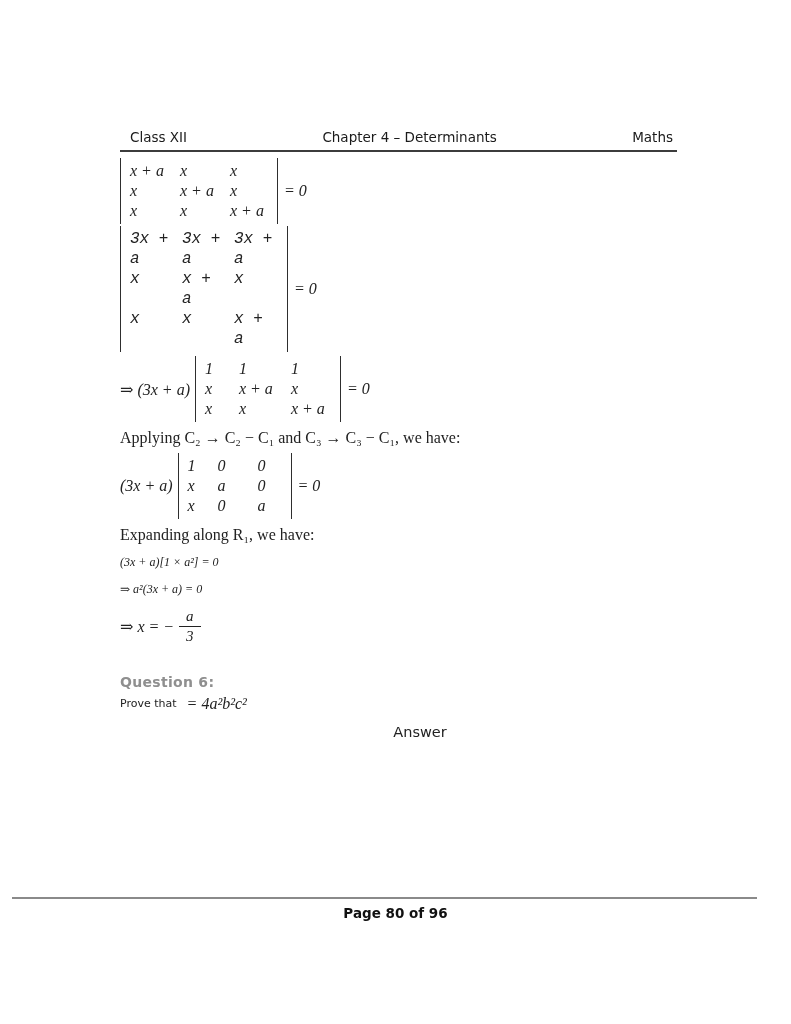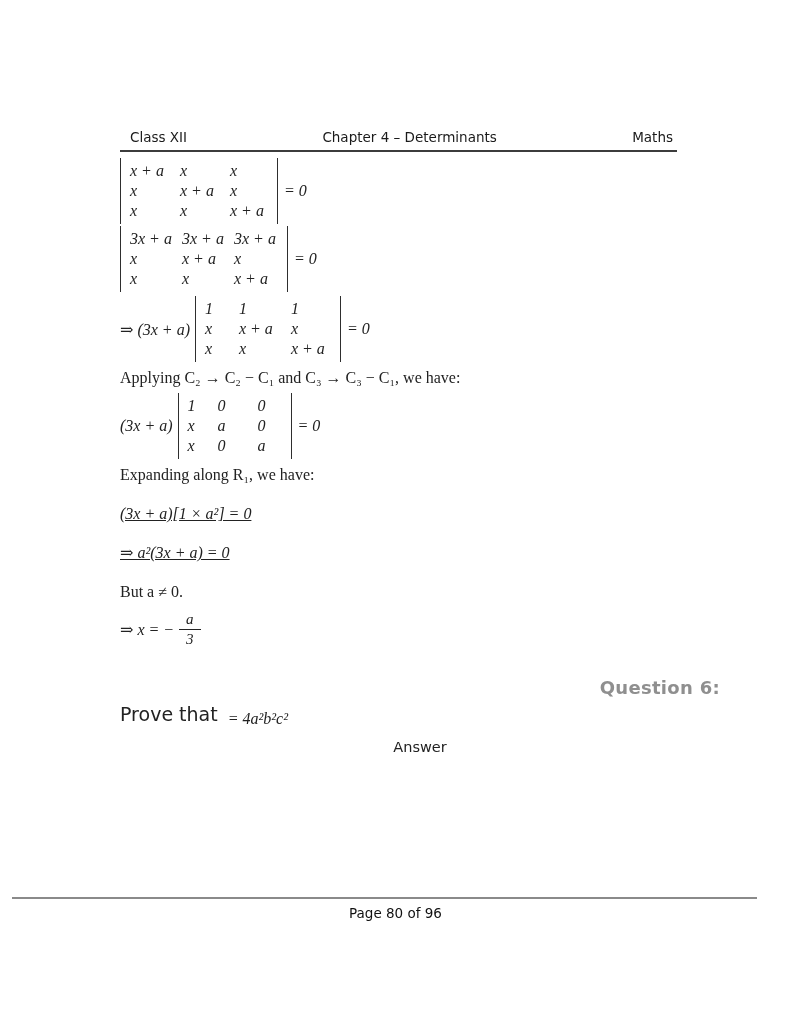--- a/index.html
+++ b/index.html
@@ -15,49 +15,49 @@
 
   
   .content{position:absolute;left:120px;top:158px;width:600px;}
   .math{font-family:"Liberation Serif","DejaVu Serif",serif;color:#222;}
 
   .detline{display:flex;align-items:center;font-size:16px;}
   .det{border-left:1.4px solid #2e2e2e;border-right:1.4px solid #2e2e2e;
        padding:3px 5px;display:grid;}
   .det .cell{line-height:20px;padding:0 4px;font-style:italic;}
   .d1{grid-template-columns:50px 50px 46px;}
-  .d2{grid-template-columns:52px 52px 52px;}
+  .d2{grid-template-columns:52px 52px 52px;font-family:Liberation Mono, monospace;}
   .d3{grid-template-columns:34px 52px 48px;}
   .d4{grid-template-columns:30px 40px 32px;}
   .dq6{grid-template-columns:58px 104px 60px;}
   .dq6 .cell{line-height:27px;}
   .prefix{font-style:italic;margin-right:5px;}
   .rhs{margin-left:6px;font-style:italic;}
 
   .step{font-size:16px;line-height:20px;margin:6px 0 5px 0;}
-  .eq{font-size:16px;line-height:20px;font-style:italic;margin:19px 0;text-decoration:underline;}
+  .eq{font-size:12px;line-height:20px;font-style:italic;margin:7px 0;}
   .note{font-size:16px;line-height:20px;margin:8px 0 6px 0;}
 
   .fracline{display:flex;align-items:center;font-size:16px;font-style:italic;margin:9px 0 0 0;}
   .frac{display:inline-flex;flex-direction:column;align-items:center;margin-left:5px;font-size:15px;}
   .frac .num{border-bottom:1.2px solid #222;padding:0 7px 1px 7px;line-height:17px;}
   .frac .den{padding-top:1px;line-height:17px;}
 
   .mt6{margin-top:6px;} .mt2{margin-top:2px;} .mt4{margin-top:4px;}
 
   
-  .q-heading{margin-top:29px;font-size:18px;font-weight:bold;color:#8f8f8f;letter-spacing:0.3px;text-align:right;}
+  .q-heading{margin-top:29px;font-size:14px;font-weight:bold;color:#8f8f8f;letter-spacing:0.3px;}
   .q6row{margin-top:5px;display:flex;align-items:flex-end;}
-  .prove-label{font-size:19px;margin-bottom:3px;white-space:nowrap;margin-right:4px;}
+  .prove-label{font-size:11px;margin-bottom:3px;white-space:nowrap;margin-right:4px;}
   .answer-label{font-size:14.5px;margin-top:11px;}
 
   
   .footer-rule{position:absolute;left:12px;top:897px;width:745px;height:2px;background:#8a8a8a;}
   .footer-label{position:absolute;left:0;top:905px;width:791px;text-align:center;
-                font-weight:normal;font-size:13.5px;color:#111;}
+                font-weight:bold;font-size:13.5px;color:#111;}
 </style>
 </head>
 <body>
 
 <div class="page">
 
   <div class="header">
     <span class="h-left">Class XII</span>
     <span class="h-center">Chapter 4 – Determinants</span>
     <span class="h-right">Maths</span>
@@ -128,21 +128,20 @@
         <span class="cell">a</span>
       </div>
       <span class="rhs">= 0</span>
     </div>
 
     <div class="step mt6">Expanding along R₁, we have:</div>
 
     <div class="eq">(3x + a)[1 × a²] = 0</div>
     <div class="eq">⇒ a²(3x + a) = 0</div>
 
-    <div class="note">But a ≠ 0.</div>
 
 
     <div class="fracline">
       <span>⇒ x = −</span>
       <span class="frac">
         <span class="num">a</span>
         <span class="den">3</span>
       </span>
     </div>
 

